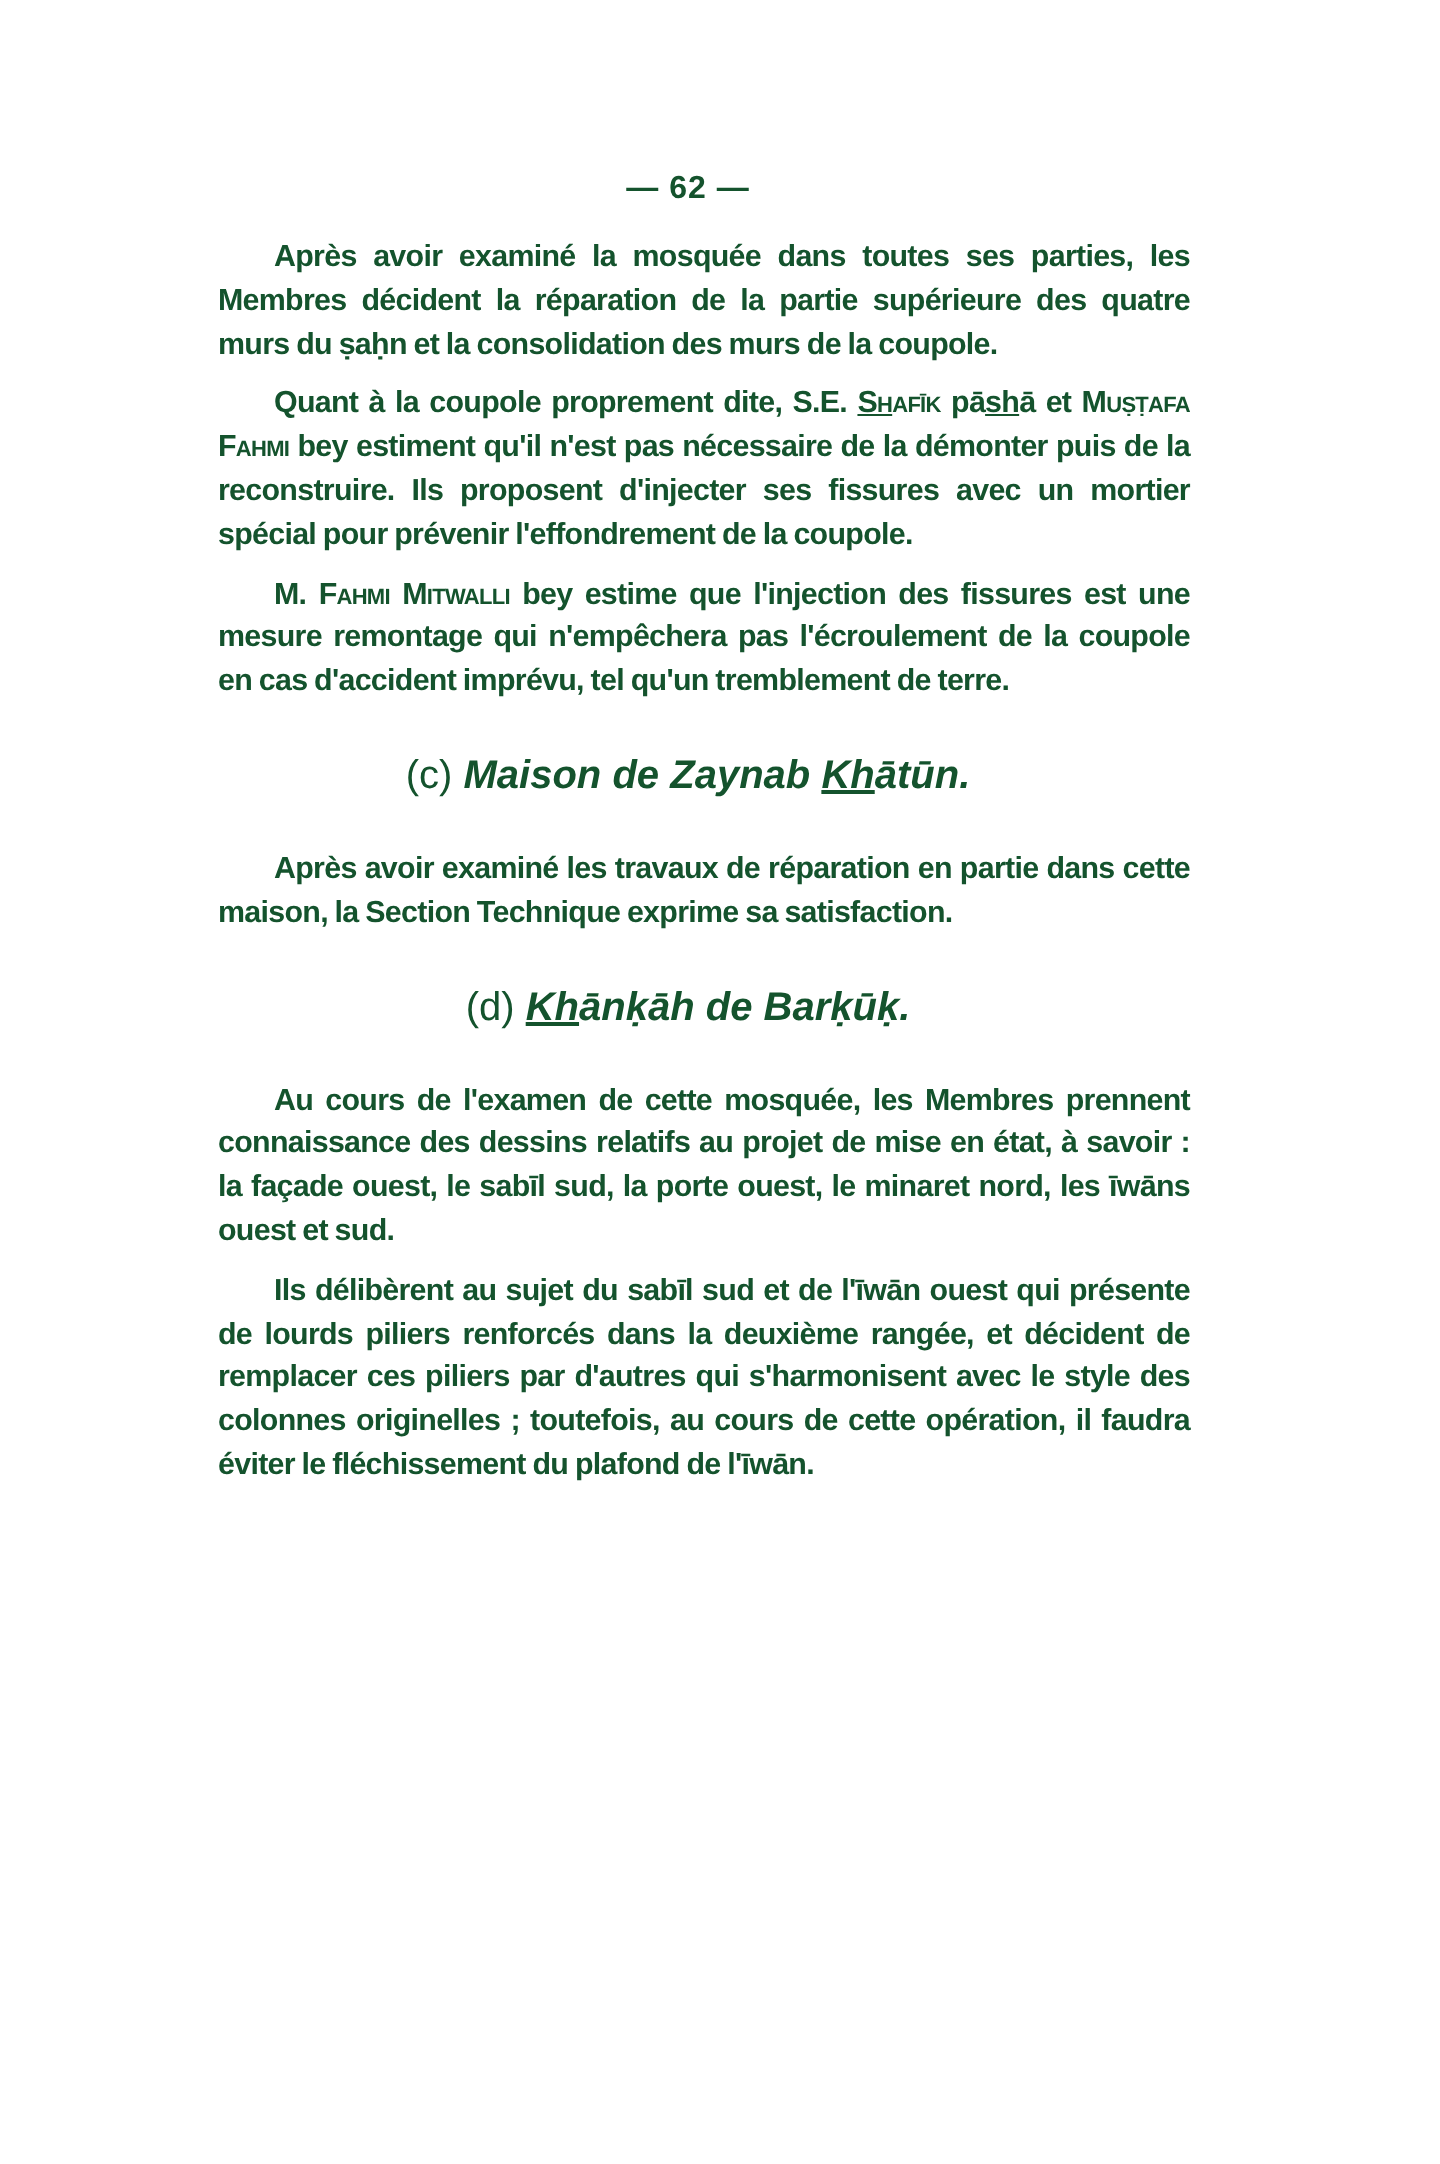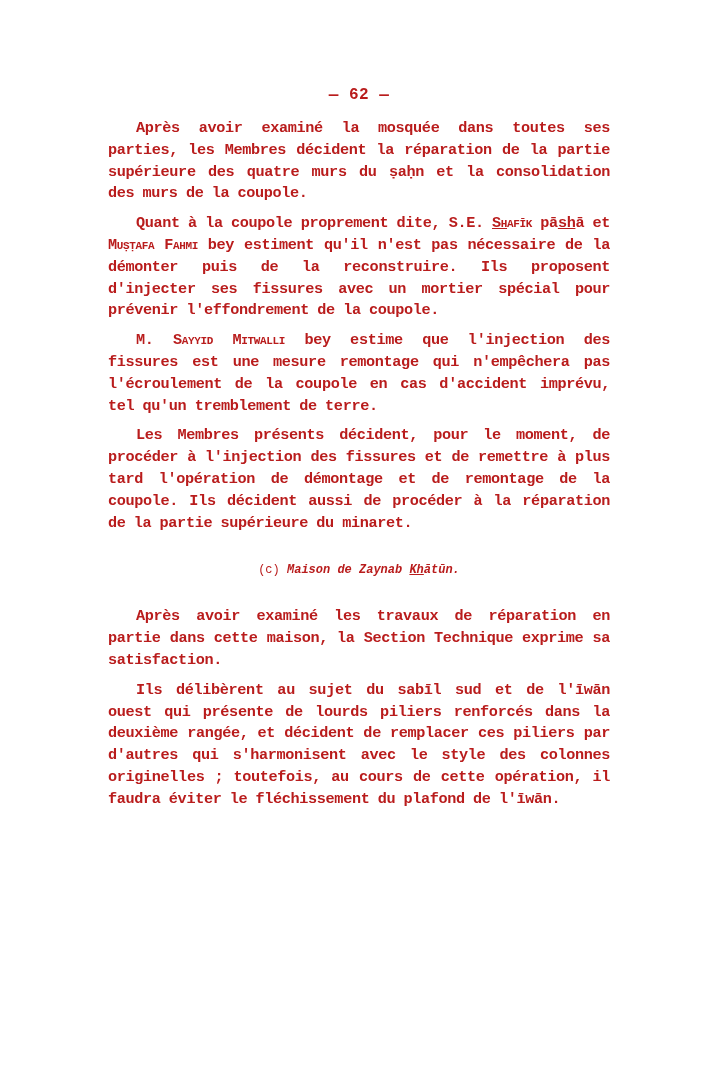--- a/index.html
+++ b/index.html
@@ -1,55 +1,56 @@
 <!DOCTYPE html>
 <html><head>
 <meta charset="utf-8">
 <style>
   html, body { margin: 0; padding: 0; background: #ffffff; }
   body { width: 720px; height: 1082px; position: relative; overflow: hidden; }
   .page {
-    position: absolute; left: 108px; top: 86px; width: 502px;
-    font-family: Liberation Mono, monospace;
-    color: #b91c1c;
+    position: absolute; left: 93px; top: 86px; width: 502px;
+    font-family: Liberation Sans, sans-serif;
+    color: #14532d;
   }
   .page-number {
     text-align: center; font-size: 16px; font-weight: bold;
     margin: 0 0 14px 0; letter-spacing: 0.5px;
   }
   p.para {
-    margin: 0 0 8px 0;
+    margin: 0 0 8px 16px;
     font-size: 15.2px; line-height: 21.8px;
     font-weight: bold; text-align: justify;
     text-indent: 28px;
     word-spacing: -0.5px;
     letter-spacing: -0.35px;
   }
   .sc { font-variant: small-caps; }
   .ul { text-decoration: underline; }
   h2.section-heading {
-    font-size: 12px; font-weight: normal; text-align: center;
+    font-size: 20px; font-weight: normal; text-align: center;
     margin: 26px 0 26px 0; line-height: 20px;
   }
   h2.section-heading em { font-style: italic; font-weight: bold; }
 </style>
 </head>
 <body>
 
 <div class="page">
   <div class="page-number">— 62 —</div>
 
   <p class="para">Après avoir examiné la mosquée dans toutes ses parties, les Membres décident la réparation de la partie supérieure des quatre murs du ṣaḥn et la consolidation des murs de la coupole.</p>
 
   <p class="para"><span>Quant à la coupole proprement dite, S.E. </span><span class="sc"><span class="ul">Sh</span><span>afīk</span></span><span> pā</span><span class="ul">sh</span><span>ā et </span><span class="sc">Muṣṭafa Fahmi</span><span> bey estiment qu'il n'est pas nécessaire de la démonter puis de la reconstruire. Ils proposent d'injecter ses fissures avec un mortier spécial pour prévenir l'effondrement de la coupole.</span></p>
 
-  <p class="para"><span>M. </span><span class="sc">Sayyid Mitwalli</span><span> bey estime que l'injection des fissures est une mesure remontage qui n'empêchera pas l'écroulement de la coupole en cas d'accident imprévu, tel qu'un tremblement de terre.</span></p>
+  <p class="para"><span>M. </span><span class="sc">Fahmi Mitwalli</span><span> bey estime que l'injection des fissures est une mesure remontage qui n'empêchera pas l'écroulement de la coupole en cas d'accident imprévu, tel qu'un tremblement de terre.</span></p>
 
-  <p class="para">Les Membres présents décident, pour le moment, de procéder à l'injection des fissures et de remettre à plus tard l'opération de démontage et de remontage de la coupole. Ils décident aussi de procéder à la réparation de la partie supérieure du minaret.</p>
 
   <h2 class="section-heading"><span>(c) </span><em><span>Maison de Zaynab </span><span class="ul">Kh</span><span>ātūn.</span></em></h2>
 
   <p class="para">Après avoir examiné les travaux de réparation en partie dans cette maison, la Section Technique exprime sa satisfaction.</p>
 
+  <h2 class="section-heading"><span>(d) </span><em><span class="ul">Kh</span><span>ānḳāh de Barḳūḳ.</span></em></h2>
 
+  <p class="para">Au cours de l'examen de cette mosquée, les Membres prennent connaissance des dessins relatifs au projet de mise en état, à savoir : la façade ouest, le sabīl sud, la porte ouest, le minaret nord, les īwāns ouest et sud.</p>
 
   <p class="para">Ils délibèrent au sujet du sabīl sud et de l'īwān ouest qui présente de lourds piliers renforcés dans la deuxième rangée, et décident de remplacer ces piliers par d'autres qui s'harmonisent avec le style des colonnes originelles ; toutefois, au cours de cette opération, il faudra éviter le fléchissement du plafond de l'īwān.</p>
 </div>
 
 </body></html>

